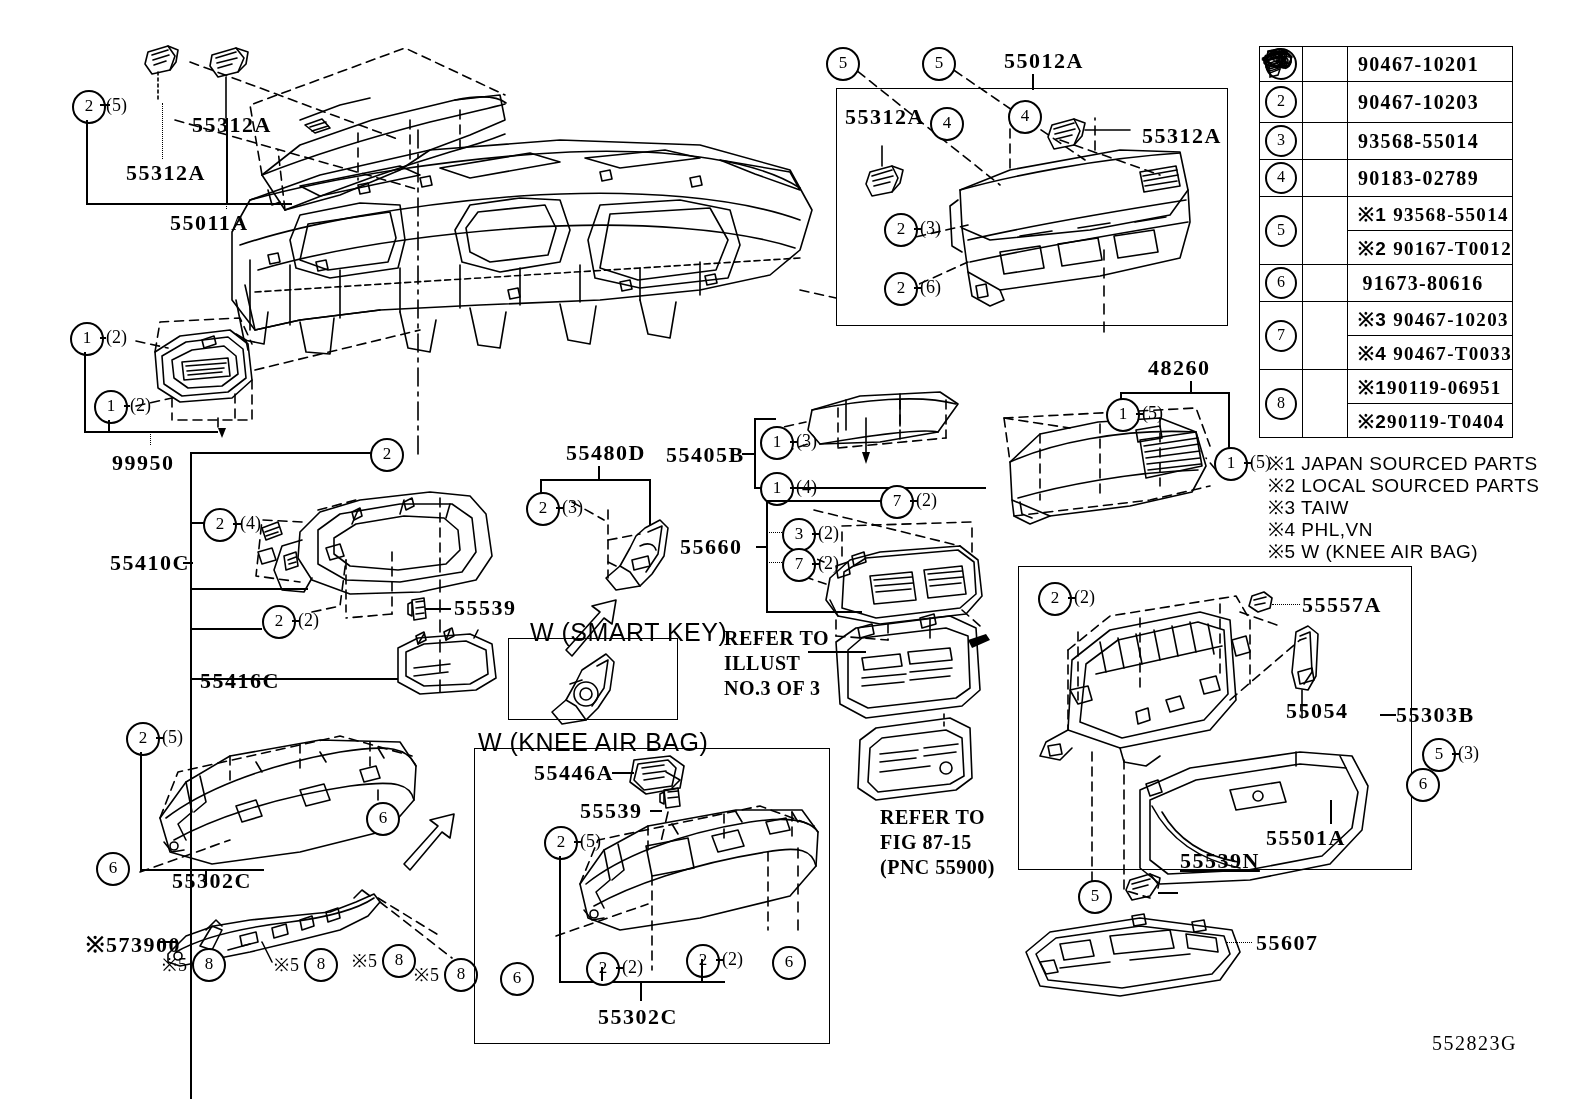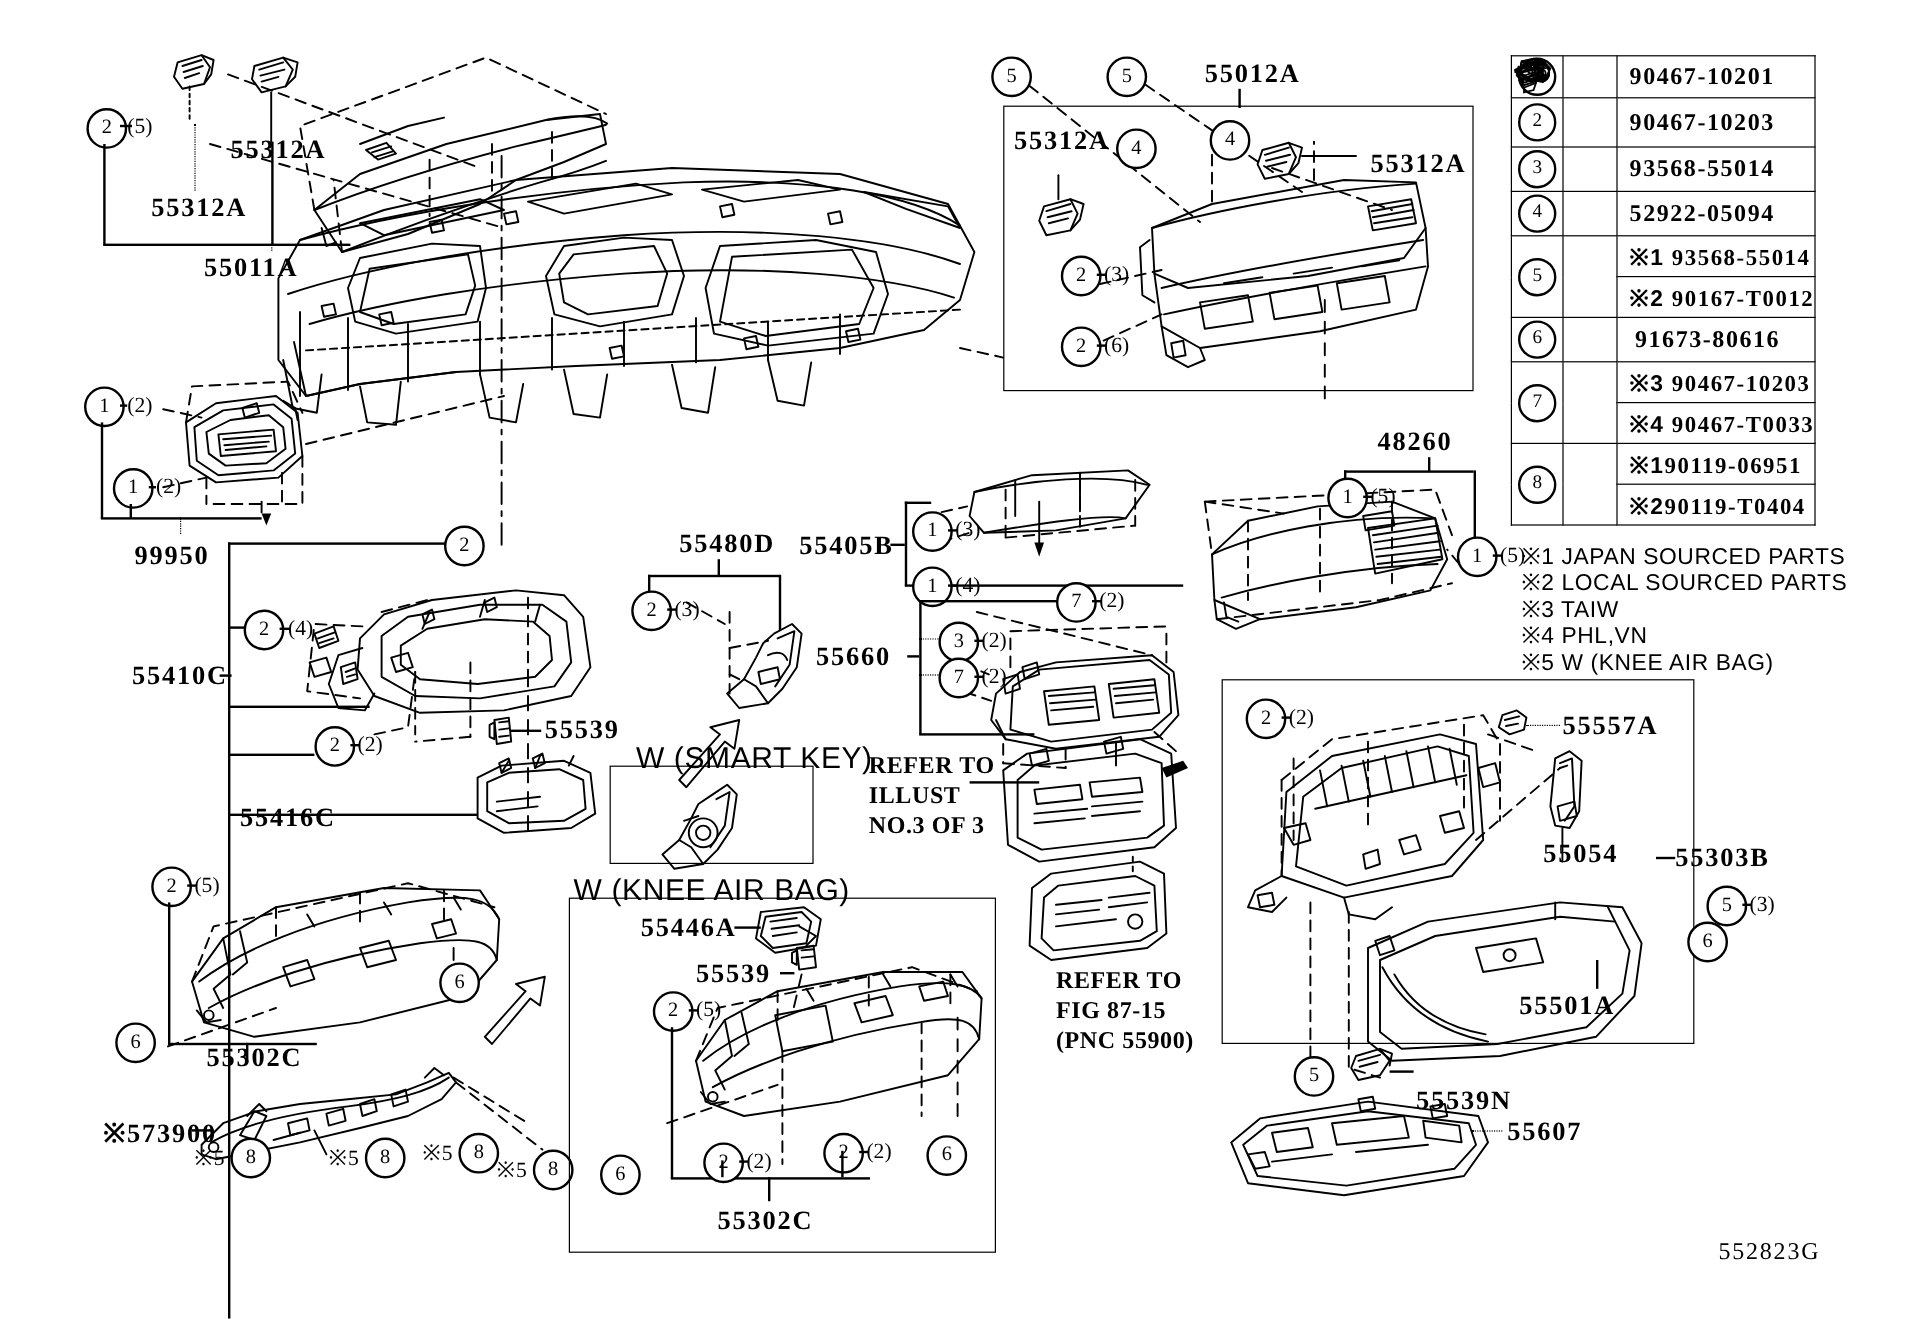--- a/index.html
+++ b/index.html
@@ -621,21 +621,21 @@
   <div class="lbl pn" style="left:1286px;top:698px;">55054</div>
   <div class="lbl pn" style="left:1396px;top:702px;">55303B</div>
   <div class="line hl" style="left:1380px;top:714px;width:16px;"></div>
   <div class="circ" style="left:1422px;top:738px;">5</div>
   <div class="qty" style="left:1458px;top:743px;">(3)</div>
   <div class="line hl" style="left:1452px;top:753px;width:8px;"></div>
   <div class="circ" style="left:1406px;top:768px;">6</div>
   <div class="lbl pn" style="left:1266px;top:825px;">55501A</div>
   <div class="line vl" style="left:1330px;top:800px;height:24px;"></div>
   <div class="circ" style="left:1078px;top:880px;">5</div>
-  <div class="lbl pn" style="left:1180px;top:904px;">55539N</div>
+  <div class="lbl pn" style="left:1180px;top:848px;text-decoration:underline;">55539N</div>
   <div class="line hl" style="left:1158px;top:892px;width:20px;"></div>
   <div class="lbl pn" style="left:1256px;top:930px;">55607</div>
   <div class="dot-h" style="left:1226px;top:942px;width:26px;"></div>
 
   <div class="circ" style="left:126px;top:722px;">2</div>
   <div class="qty" style="left:162px;top:727px;">(5)</div>
   <div class="line hl" style="left:156px;top:737px;width:8px;"></div>
   <div class="line vl" style="left:140px;top:752px;height:118px;"></div>
   <div class="line hl" style="left:140px;top:869px;width:124px;"></div>
   <div class="line vl" style="left:205px;top:869px;height:14px;"></div>
@@ -724,21 +724,21 @@
         <td class="cnum" style="height:36px;"><span class="tnum">4</span></td>
         <td class="cico">
           <svg width="36" height="24" viewBox="0 0 36 24">
               <g fill="none" stroke="#000" stroke-width="1.5">
             <path d="M4,12 L12,5 L26,4 L32,10 L28,18 L12,20 L4,16 Z"></path>
             <ellipse cx="18" cy="11" rx="5" ry="4"></ellipse>
                 <path d="M8,17 L10,21 M24,18 L26,22"></path>
               </g>
             </svg>
         </td>
-        <td class="cpn">52922-05094</td>
+        <td class="cpn">90183-02789</td>
       </tr>
       <tr>
         <td class="cnum" rowspan="2" style="height:66px;"><span class="tnum">5</span></td>
         <td class="cico" rowspan="2">
           <svg width="34" height="26" viewBox="0 0 34 26">
               <g fill="none" stroke="#000" stroke-width="1.5">
             <path d="M3,13 L16,7 L22,9 L22,19 L16,21 Z"></path>
                 <path d="M5,10 L9,15 M9,8 L13,13 M13,7 L17,12"></path>
             <ellipse cx="25" cy="14" rx="6" ry="7"></ellipse>
                 <circle cx="25" cy="14" r="3"></circle>

